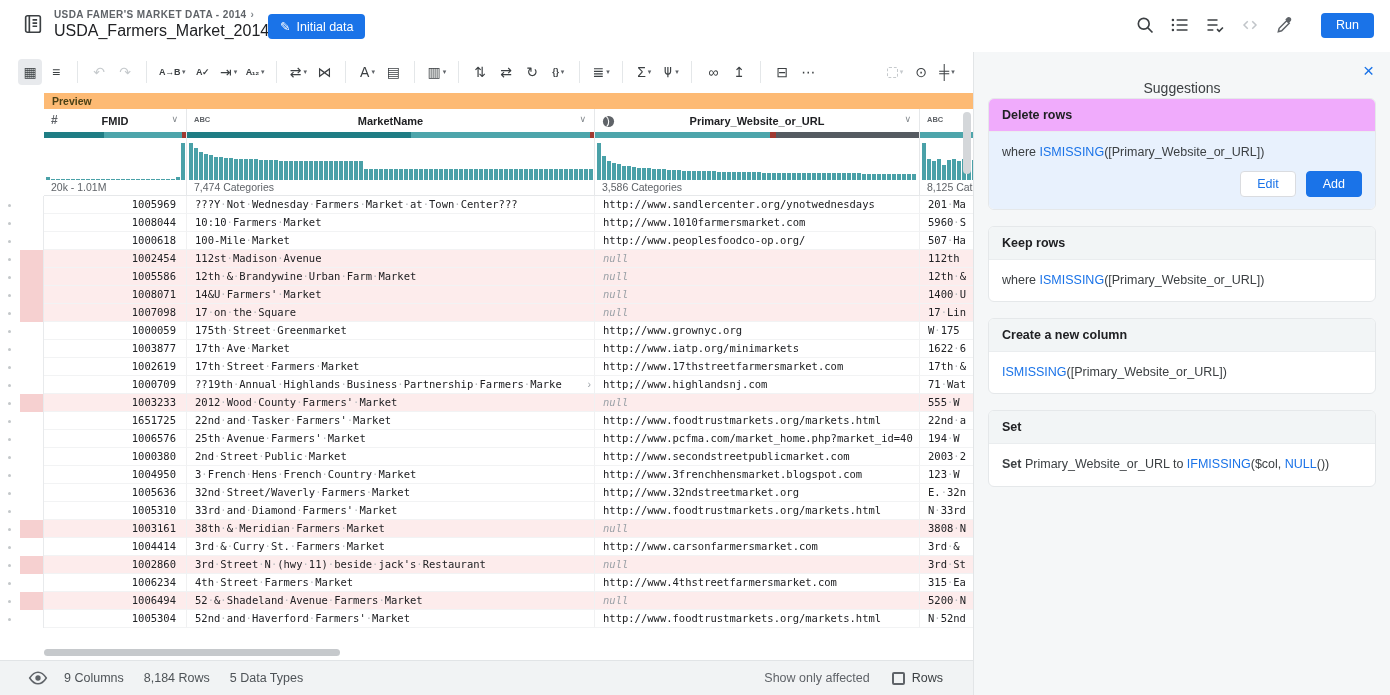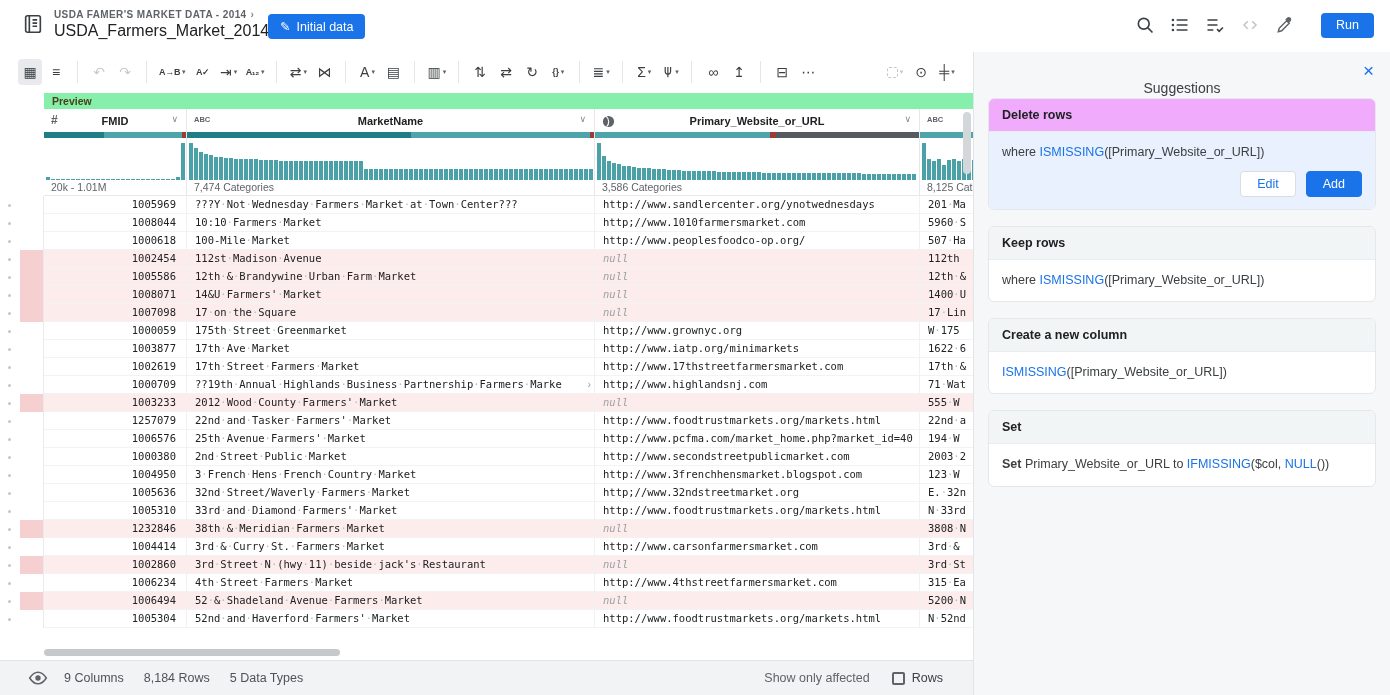--- a/index.html
+++ b/index.html
@@ -34,21 +34,21 @@
   .tbtn.active{background:#e8eaed;}
   .tbtn.tdis{color:#c6cacd;}
   .tbtn.tdis .caret{color:#c6cacd;}
   .caret{font-size:7px;color:#5f6368;margin-left:2px;}
   .tdiv{width:1px;height:22px;background:#e4e7e9;margin:0 7px;flex:none;}
   .tspacer{flex:1;}
   .dbox{width:11px;height:11px;border:1.5px dashed #c6cacd;border-radius:2px;display:inline-block;}
 
   
   .table-area{position:absolute;left:0;top:92px;width:973px;height:568px;overflow:hidden;background:#fff;}
-  .preview-banner{position:absolute;left:44px;top:1px;width:929px;height:16px;background:#86efac;
+  .preview-banner{position:absolute;left:44px;top:1px;width:929px;height:16px;background:#fdba74;
                   font-size:10.5px;font-weight:bold;color:#4a4116;line-height:16px;padding-left:8px;}
   .cols{position:absolute;left:44px;top:17px;width:929px;height:87px;display:flex;overflow:hidden;}
   .col{flex:none;background:#fff;border-right:1px solid #e6e8ea;}
   .col-h{position:relative;height:23px;display:flex;align-items:center;justify-content:center;}
   .col-name{font-size:11px;font-weight:bold;color:#202124;}
   .ticn{position:absolute;left:7px;top:6px;font-size:7.5px;font-weight:bold;color:#5f6368;letter-spacing:0;}
   .ticn.hash{font-size:12px;top:4px;color:#5f6368;}
   .gsvg{position:absolute;left:7px;top:5px;}
   .colchev{position:absolute;right:8px;top:5px;font-size:9px;color:#80868b;}
   .q{display:flex;height:6px;width:100%;}
@@ -609,21 +609,21 @@
           <span class="rdot"></span>
           <div class="gut"></div>
           <div class="td c-fmid">1003233</div>
           <div class="td c-market">2012<span class="ws">·</span>Wood<span class="ws">·</span>County<span class="ws">·</span>Farmers'<span class="ws">·</span>Market</div>
           <div class="td c-url"><span class="nullv">null</span></div>
           <div class="td c-street">555<span class="ws">·</span>W</div>
         </div>
         <div class="tr">
           <span class="rdot"></span>
           <div class="gut"></div>
-          <div class="td c-fmid">1257079</div>
+          <div class="td c-fmid">1651725</div>
           <div class="td c-market">22nd<span class="ws">·</span>and<span class="ws">·</span>Tasker<span class="ws">·</span>Farmers'<span class="ws">·</span>Market</div>
           <div class="td c-url">http://www.foodtrustmarkets.org/markets.html</div>
           <div class="td c-street">22nd<span class="ws">·</span>a</div>
         </div>
         <div class="tr">
           <span class="rdot"></span>
           <div class="gut"></div>
           <div class="td c-fmid">1006576</div>
           <div class="td c-market">25th<span class="ws">·</span>Avenue<span class="ws">·</span>Farmers'<span class="ws">·</span>Market</div>
           <div class="td c-url">http://www.pcfma.com/market_home.php?market_id=40</div>
@@ -657,21 +657,21 @@
           <span class="rdot"></span>
           <div class="gut"></div>
           <div class="td c-fmid">1005310</div>
           <div class="td c-market">33rd<span class="ws">·</span>and<span class="ws">·</span>Diamond<span class="ws">·</span>Farmers'<span class="ws">·</span>Market</div>
           <div class="td c-url">http://www.foodtrustmarkets.org/markets.html</div>
           <div class="td c-street">N<span class="ws">·</span>33rd</div>
         </div>
         <div class="tr nullrow">
           <span class="rdot"></span>
           <div class="gut"></div>
-          <div class="td c-fmid">1232846</div>
+          <div class="td c-fmid">1003161</div>
           <div class="td c-market">38th<span class="ws">·</span>&amp;<span class="ws">·</span>Meridian<span class="ws">·</span>Farmers<span class="ws">·</span>Market</div>
           <div class="td c-url"><span class="nullv">null</span></div>
           <div class="td c-street">3808<span class="ws">·</span>N</div>
         </div>
         <div class="tr">
           <span class="rdot"></span>
           <div class="gut"></div>
           <div class="td c-fmid">1004414</div>
           <div class="td c-market">3rd<span class="ws">·</span>&amp;<span class="ws">·</span>Curry<span class="ws">·</span>St.<span class="ws">·</span>Farmers<span class="ws">·</span>Market</div>
           <div class="td c-url">http://www.carsonfarmersmarket.com</div>

